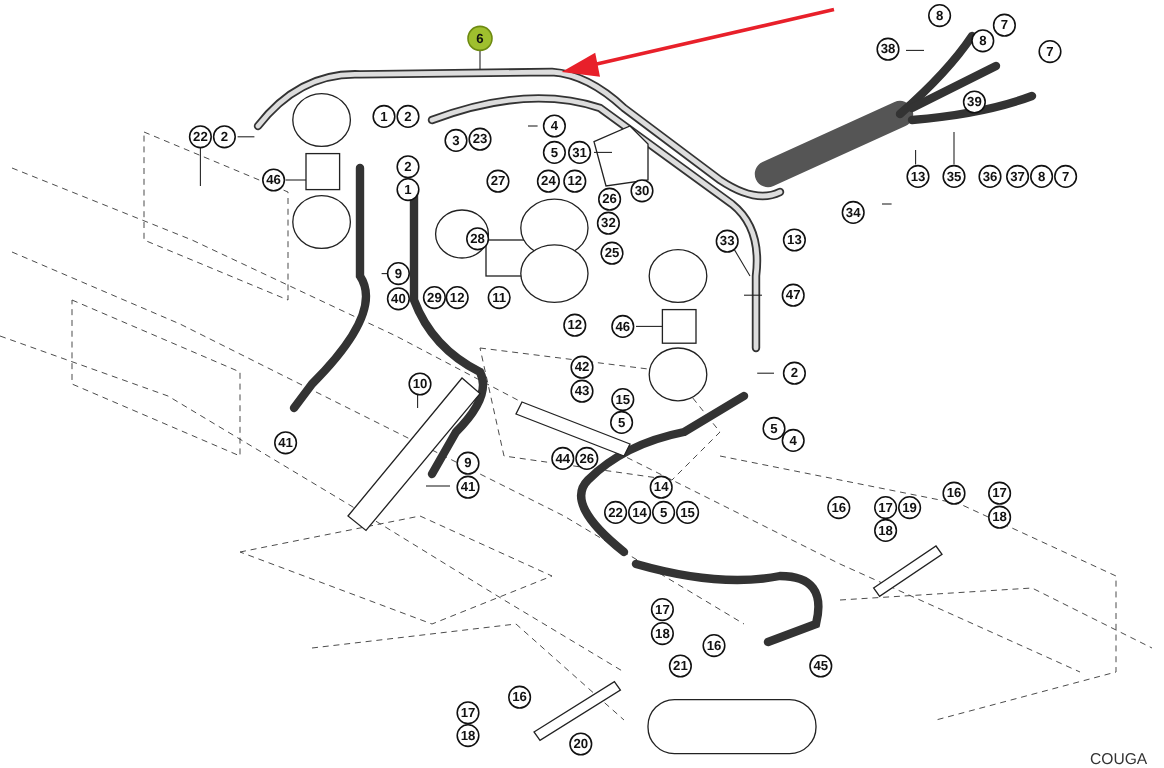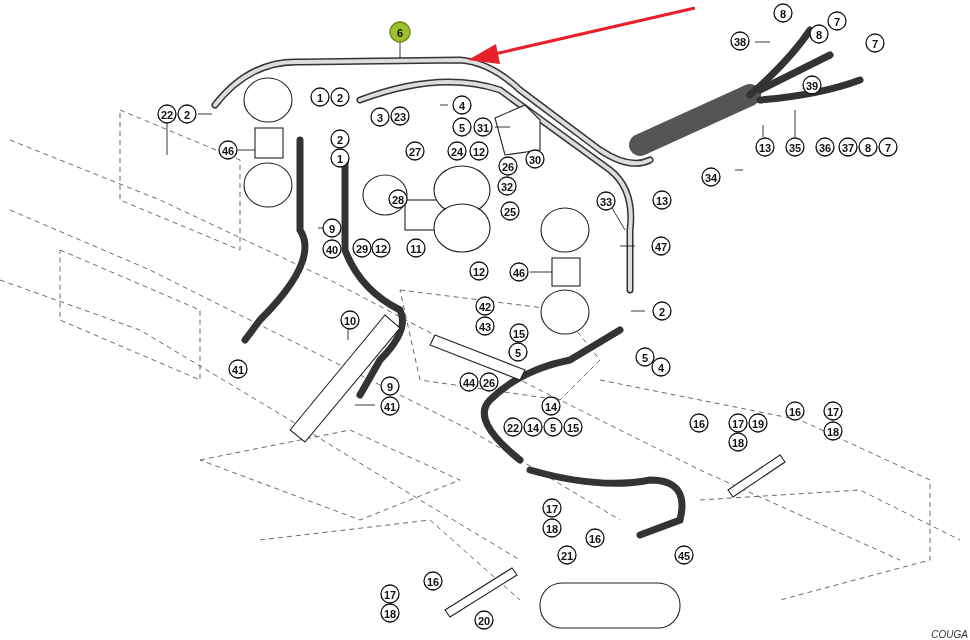--- a/index.html
+++ b/index.html
@@ -6,21 +6,21 @@
   body{width:970px;height:640px;position:relative;overflow:hidden;font-family:"Liberation Sans",sans-serif;}
   #diagram{position:absolute;left:0;top:0;width:970px;height:640px;}
   .callout circle{fill:#fff;stroke:#111;stroke-width:1.3;}
   .callout.hl circle{fill:#9fbf2e;stroke:#6d8a10;}
   .callout text{font-size:11px;font-weight:bold;fill:#111;text-anchor:middle;dominant-baseline:central;font-family:"Liberation Sans",sans-serif;}
   .lead{stroke:#222;stroke-width:0.9;fill:none;}
   .dash{stroke:#444;stroke-width:0.8;fill:none;stroke-dasharray:5 4;}
   .hose{stroke:#333;stroke-width:7;fill:none;stroke-linecap:round;}
   .hose-in{stroke:#ddd;stroke-width:4;fill:none;stroke-linecap:round;}
   .part{fill:#fff;stroke:#222;stroke-width:1.1;}
-  .footer{position:absolute;right:2px;bottom:0;font-size:10px;color:#333;font-style:italic;}
+  .footer{position:absolute;right:14px;bottom:0;font-size:13px;color:#333;}
 </style>
 </head>
 <body>
 
 <svg id="diagram" viewBox="0 0 970 640" xmlns="http://www.w3.org/2000/svg">
 
   <g>
     <path class="dash" d="M10 140 L160 200 L330 280 L520 380 L700 470 L900 560"></path>
     <path class="dash" d="M10 210 L150 270 L330 360 L470 430 L620 520"></path>
     <path class="dash" d="M0 280 L140 330 L290 420 L420 500 L520 560"></path>

